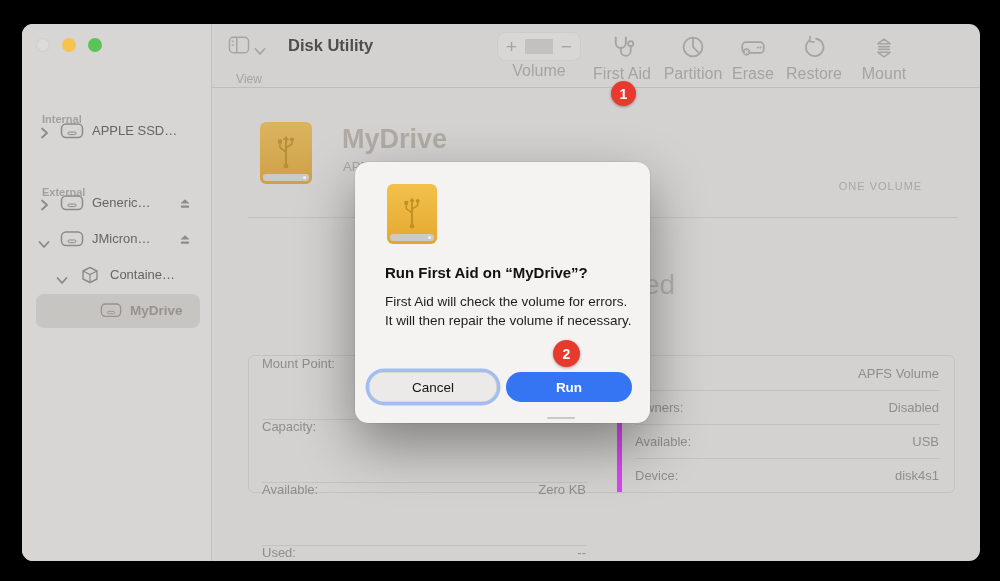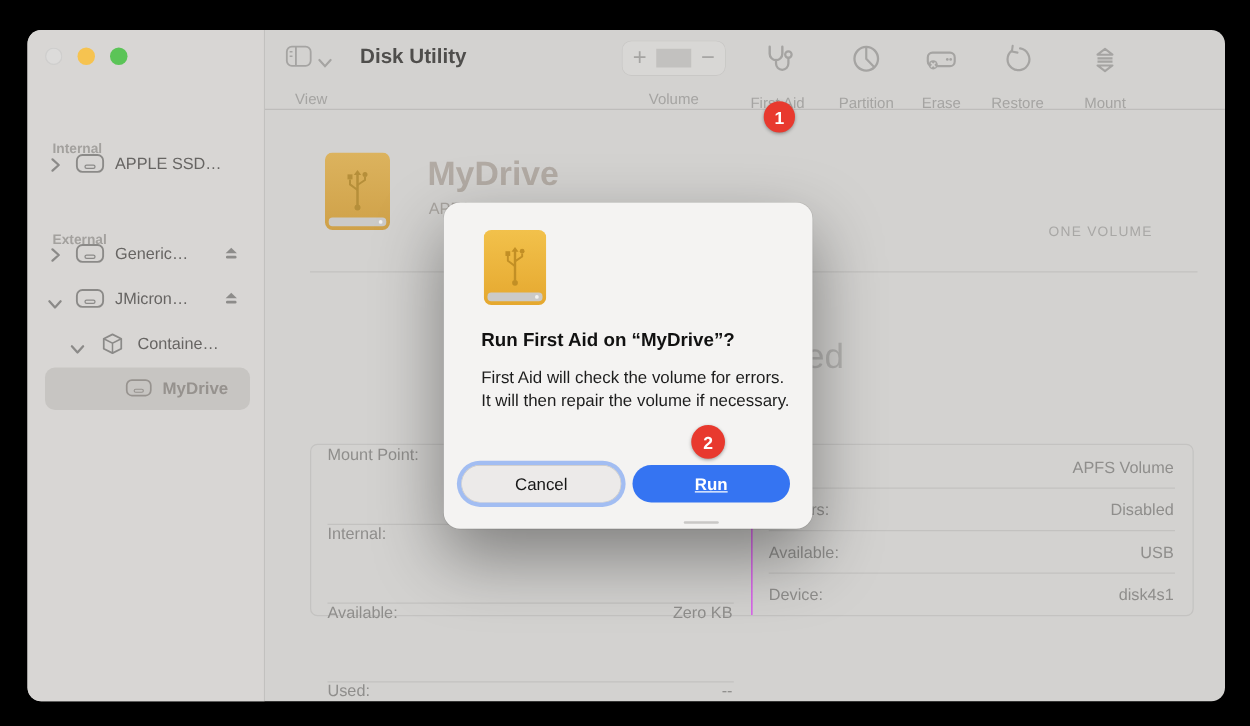--- a/index.html
+++ b/index.html
@@ -25,21 +25,21 @@
   
   .content { position:absolute; left:190px; top:0; right:0; bottom:0; }
   .tb-line { position:absolute; left:0; right:0; top:63px; height:1px; background:#bebdbb; }
   .view-btn { position:absolute; left:8px; top:6px; width:62px; height:54px; color:#a5a4a2; }
   .view-btn .v-ico { position:absolute; left:8px; top:5px; }
   .view-btn .v-chev { position:absolute; left:34px; top:12px; }
   .view-btn .v-label { position:absolute; left:0; top:42px; width:58px; text-align:center; font-size:12px; }
   .app-title { position:absolute; left:76px; top:12px; font-size:16.5px; font-weight:bold; color:#4f4e4c; }
   .tb-item { position:absolute; top:7px; width:84px; display:flex; flex-direction:column; align-items:center; color:#a5a4a2; }
   .tb-icon { height:32px; display:flex; align-items:center; justify-content:center; }
-  .tb-label { font-size:12px; margin-top:12px; }
+  .tb-label { font-size:16px; margin-top:2px; }
   .vol-pill { width:82px; height:27px; margin-top:2px; background:#d8d7d5; border-radius:7px; display:flex; align-items:center; box-shadow:0 0 0 .5px #c6c5c3; }
   .vol-pill span { flex:1; text-align:center; font-size:19px; line-height:24px; color:#a5a4a2; }
   .vol-sep { width:1px; height:15px; background:#c2c1bf; }
 
   .badge { position:absolute; width:25px; height:25px; background:#e8392e; border-radius:50%; color:#fff; font-size:14px; font-weight:bold; display:flex; align-items:center; justify-content:center; box-shadow:0 1px 3px rgba(0,0,0,.35); z-index:40; }
 
   
   .drive-icon { position:relative; border-radius:6px; overflow:hidden; }
   .drive-icon .body { position:absolute; inset:0; }
   .drive-icon .strip { position:absolute; left:3px; right:3px; bottom:3px; height:7px; border-radius:3px; background:#cbcac8; }
@@ -51,33 +51,33 @@
   .hdr-sub { position:absolute; left:131px; top:135px; font-size:13px; color:#a9a5a0; }
   .size-btn { position:absolute; left:601px; top:106px; width:135px; height:43px; border:1.5px solid #b4b3b1; border-radius:8px; color:#a3a2a0; font-size:20px; display:flex; align-items:center; justify-content:center; }
   .size-caption { position:absolute; left:601px; top:156px; width:135px; text-align:center; font-size:11px; letter-spacing:1px; color:#a8a7a5; }
   .hdr-divider { position:absolute; left:36px; width:710px; top:193px; height:1px; background:#c3c2c0; }
   .status-big { position:absolute; left:258px; top:245px; width:250px; text-align:center; font-size:28px; color:#b3b2b0; }
 
   
   .info-table { position:absolute; left:36px; top:331px; width:707px; height:138px; border:1px solid #c4c3c1; border-radius:6px; }
   .col { position:absolute; top:0; bottom:0; display:flex; flex-direction:column; }
   .col-left { left:0; width:352px;gap:48px; }
-  .col-right { left:352px; right:0; border-left:1px solid #d946ef; }
+  .col-right { left:368px; right:0; border-left:5px solid #d946ef; }
   .irow { flex:1; position:relative; display:flex; align-items:center; justify-content:space-between; padding:0 15px 0 13px; font-size:13px; color:#8f8e8c; }
   .irow + .irow::before { content:""; position:absolute; left:13px; right:14px; top:0; height:1px; background:#c3c2c0; }
 
   
   .dialog { position:absolute; left:355px; top:162px; width:295px; height:261px; background:#f4f3f2; border-radius:13px; box-shadow:0 22px 55px rgba(0,0,0,.4), 0 0 0 .5px rgba(0,0,0,.1); z-index:30; }
   .dlg-icon { position:absolute; left:32px; top:22px; width:50px; height:60px; }
   .dlg-icon .body { background:linear-gradient(#f2c14b,#e5a82f); }
   .dlg-title { position:absolute; left:30px; top:102px; font-size:15px; font-weight:bold; color:#111; }
   .dlg-body { position:absolute; left:30px; top:131px; width:250px; font-size:13.5px; line-height:18.5px; color:#1d1d1d; }
   .dlg-btn { position:absolute; top:210px; height:30px; border-radius:15px; display:flex; align-items:center; justify-content:center; font-size:13.5px; cursor:default; }
   .btn-cancel { left:14px; width:128px; background:#eceae9; color:#161616; box-shadow:0 0 0 3.5px #a2bdf2, inset 0 0 0 .5px #c9c8c6; }
-  .btn-run { left:151px; width:126px; background:#3574f2; color:#fff; font-weight:bold;text-decoration:underline; }
+  .btn-run { left:151px; width:126px; background:#3574f2; color:#fff; font-weight:bold; }
   .dlg-handle { position:absolute; left:192px; top:255px; width:28px; height:2px; background:#c9c8c6; border-radius:1px; }
 </style>
 </head>
 <body>
 
 <div class="window">
 
   <div class="sidebar">
     <div class="light close"></div>
     <div class="light min"></div>
@@ -253,21 +253,21 @@
     <div class="hdr-divider"></div>
     <div class="status-big">Not Mounted</div>
 
     <div class="info-table">
       <div class="col col-left">
         <div class="irow">
             <span>Mount Point:</span>
             <span></span>
           </div>
         <div class="irow">
-            <span>Internal:</span>
+            <span>Capacity:</span>
             <span></span>
           </div>
         <div class="irow">
             <span>Available:</span>
             <span>Zero KB</span>
           </div>
         <div class="irow">
             <span>Used:</span>
             <span>--</span>
           </div>

